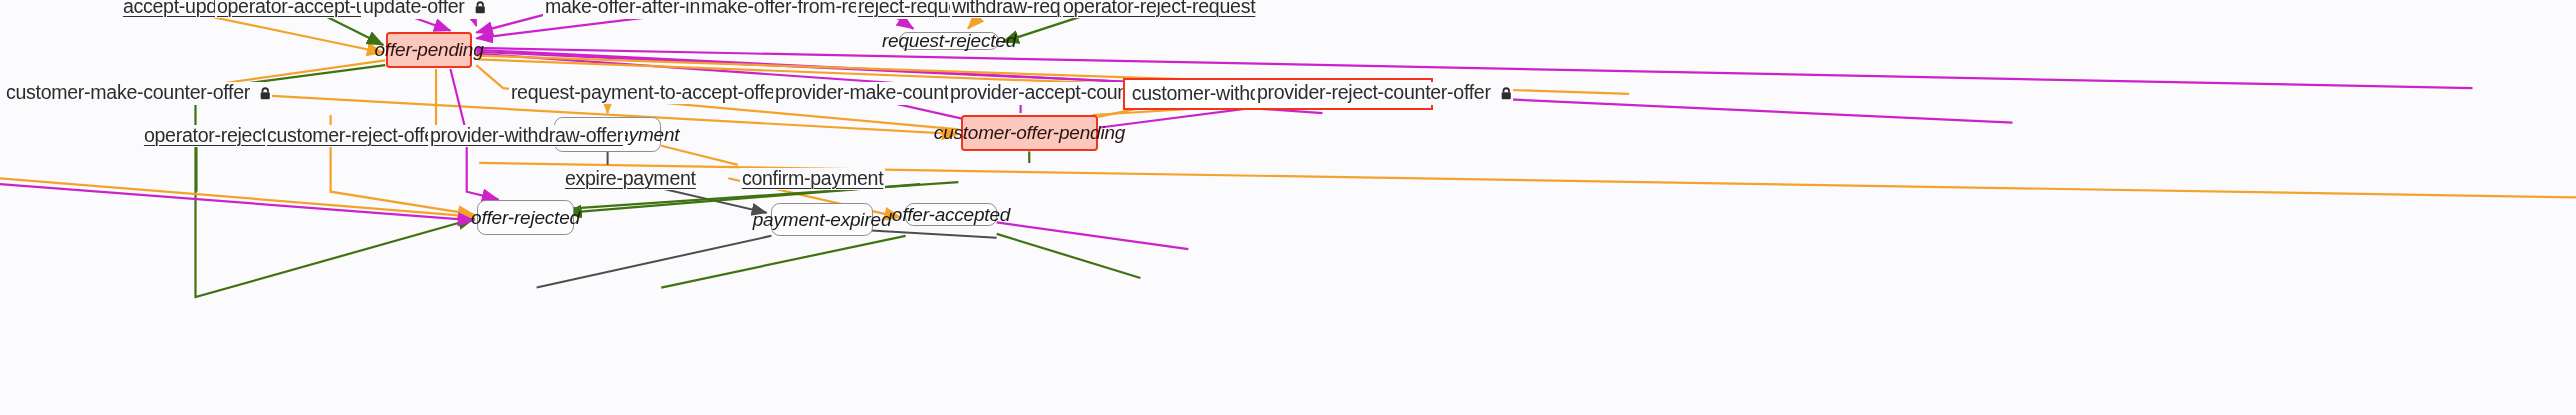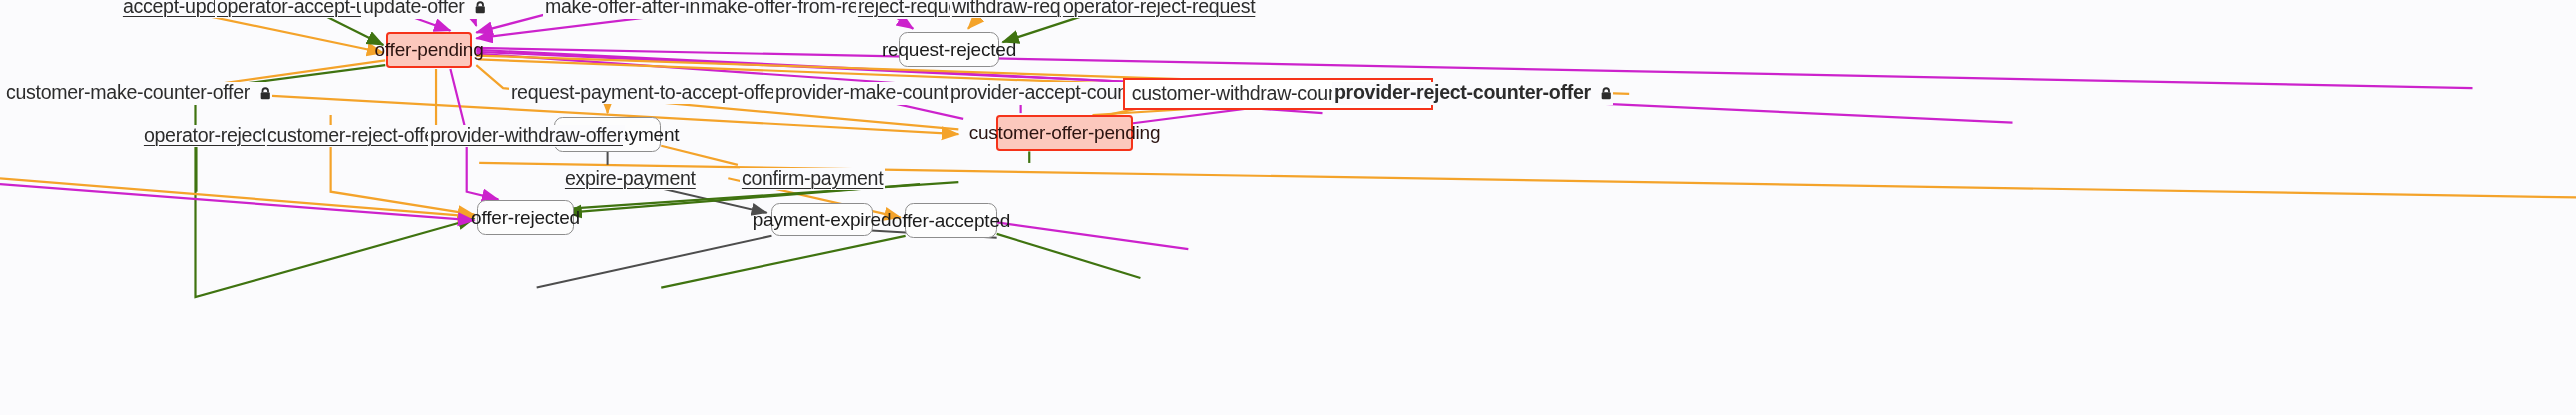--- a/index.html
+++ b/index.html
@@ -3,21 +3,21 @@
 <meta charset="utf-8">
 <style>
   html,body{margin:0;padding:0;background:#fbfbfd;}
   body{width:2576px;height:416px;overflow:hidden;
        font-family:"Liberation Sans",sans-serif;}
   #stage{position:relative;width:2576px;height:416px;background:#fbfbfd;}
   svg#wires{position:absolute;left:0;top:0;width:2576px;height:416px;}
 
   
   .node{position:absolute;display:flex;align-items:center;justify-content:center;
-        box-sizing:border-box;white-space:nowrap;
+        box-sizing:border-box;font-style:italic;white-space:nowrap;
         color:#1b1b1b;background:#fdfdfd;border:1.5px solid #8d8d8d;
         border-radius:8.6px;font-size:19px;letter-spacing:-0.2px;}
   .node.hl{background:#fcc8bd;border:2.9px solid #f5331a;color:#2a1310;border-radius:3.8px;}
 
   
   .lbl{position:absolute;white-space:nowrap;font-size:19.6px;color:#2c2c2c;
        background:#fbfbfd;letter-spacing:-0.3px;line-height:1;padding:1px 1.9px;}
   .lbl.u{text-decoration:underline;text-underline-offset:2.9px;
          text-decoration-thickness:1.2px;}
   .lbl.boxed{border:2.3px solid #f5331a;padding:3.8px 6.7px;background:#fff;}
@@ -103,36 +103,36 @@
     <path class="ek" d="M900,240 L1040,248"></path>
     <path class="ek" d="M805,246 L560,300"></path>
     <path class="eg" d="M945,246 L690,300"></path>
     <path class="em" d="M1040,232 L1240,260"></path>
     <path class="eg" d="M1040,244 L1190,290"></path>
   </svg>
 
   <div class="node hl" style="left:386px;top:32px;width:86px;height:36px;">
     <span>offer-pending</span>
   </div>
-  <div class="node" style="left:899px;top:32px;width:100px;height:35px;">
+  <div class="node" style="left:899px;top:32px;width:100px;height:18px;">
     <span>request-rejected</span>
   </div>
   <div class="node" style="left:554px;top:117px;width:107px;height:35px;">
     <span>pending-payment</span>
   </div>
-  <div class="node hl" style="left:961px;top:115px;width:137px;height:36px;margin-left:35px;">
+  <div class="node hl" style="left:961px;top:115px;width:137px;height:36px;">
     <span>customer-offer-pending</span>
   </div>
   <div class="node" style="left:477px;top:200px;width:97px;height:35px;">
     <span>offer-rejected</span>
   </div>
   <div class="node" style="left:771px;top:203px;width:102px;height:33px;">
     <span>payment-expired</span>
   </div>
-  <div class="node" style="left:905px;top:203px;width:92px;height:35px;justify-content:center;">
+  <div class="node" style="left:905px;top:203px;width:92px;height:23px;justify-content:center;">
     <span>offer-accepted</span>
   </div>
 
   <div class="lbl u" style="left:121px;top:-3.8px;">
     <span>accept-update</span></div>
 
   <div class="lbl u" style="left:215px;top:-3.8px;">
     <span>operator-accept-update</span></div>
 
   <div class="lbl" style="left:361px;top:-3.8px;">
@@ -197,21 +197,21 @@
 
   <div class="lbl boxed" style="left:1123px;top:78px;">
     <span>customer-withdraw-counter-offer</span>
     <span class="lock">
       <svg width="10.5" height="13.4" viewBox="0 0 11 14">
           <path d="M2.6 5.6V4.2a2.9 2.9 0 015.8 0v1.4" stroke="#2c2c2c" stroke-width="1.9" fill="none"></path>
           <rect x="0.7" y="5.4" width="9.6" height="7.4" rx="1.3" fill="#2c2c2c"></rect>
         </svg>
     </span></div>
 
-  <div class="lbl" style="left:1332px;top:82px;font-weight:bold;">
+  <div class="lbl" style="left:1255px;top:82px;">
     <span>provider-reject-counter-offer</span>
     <span class="lock">
       <svg width="10.5" height="13.4" viewBox="0 0 11 14">
           <path d="M2.6 5.6V4.2a2.9 2.9 0 015.8 0v1.4" stroke="#2c2c2c" stroke-width="1.9" fill="none"></path>
           <rect x="0.7" y="5.4" width="9.6" height="7.4" rx="1.3" fill="#2c2c2c"></rect>
         </svg>
     </span></div>
 
   <div class="lbl u" style="left:142px;top:125px;">
     <span>operator-reject-offer</span></div>

